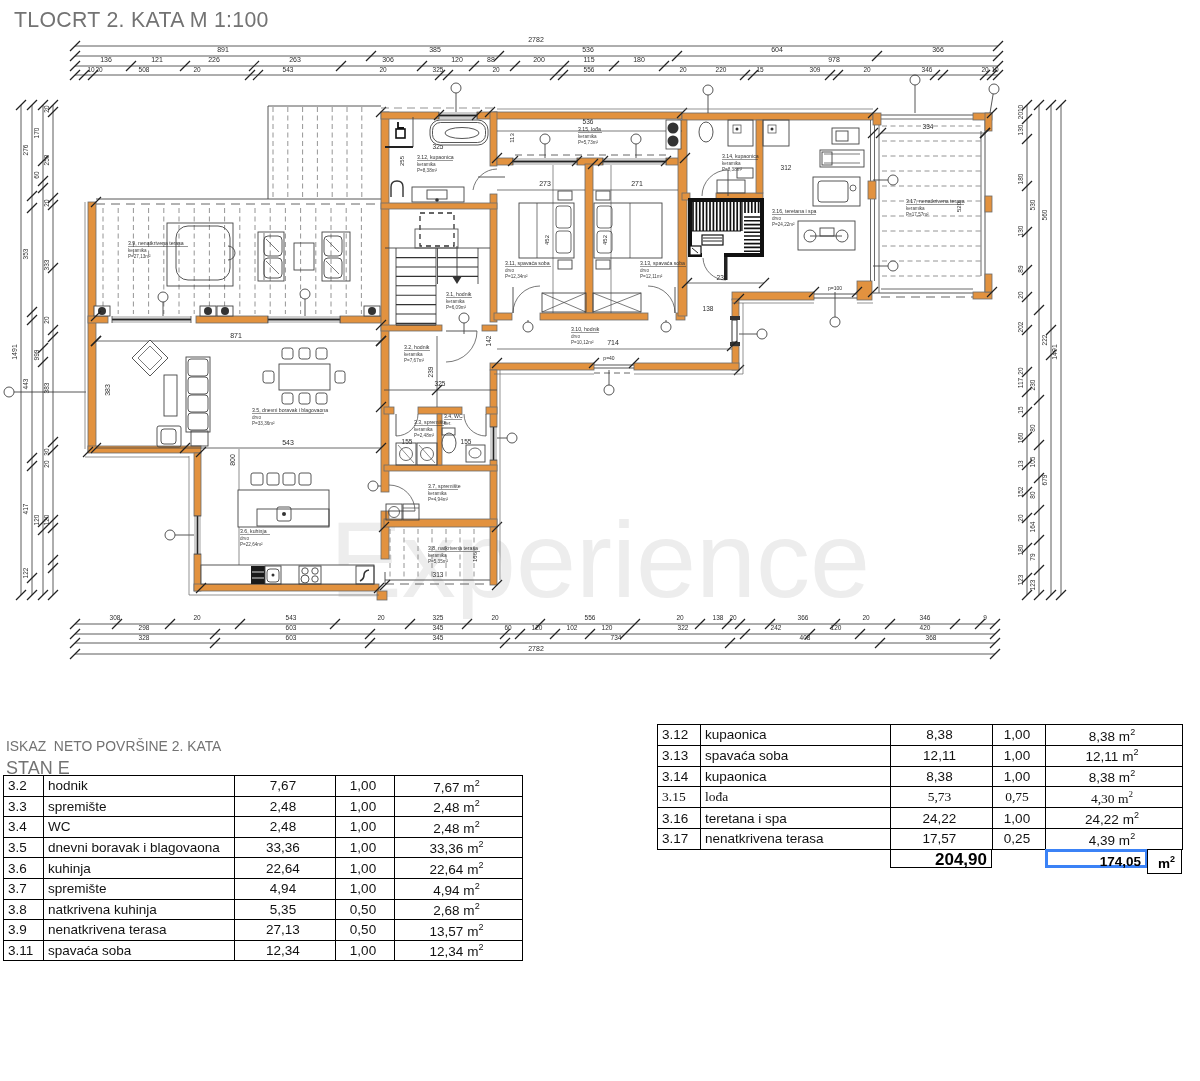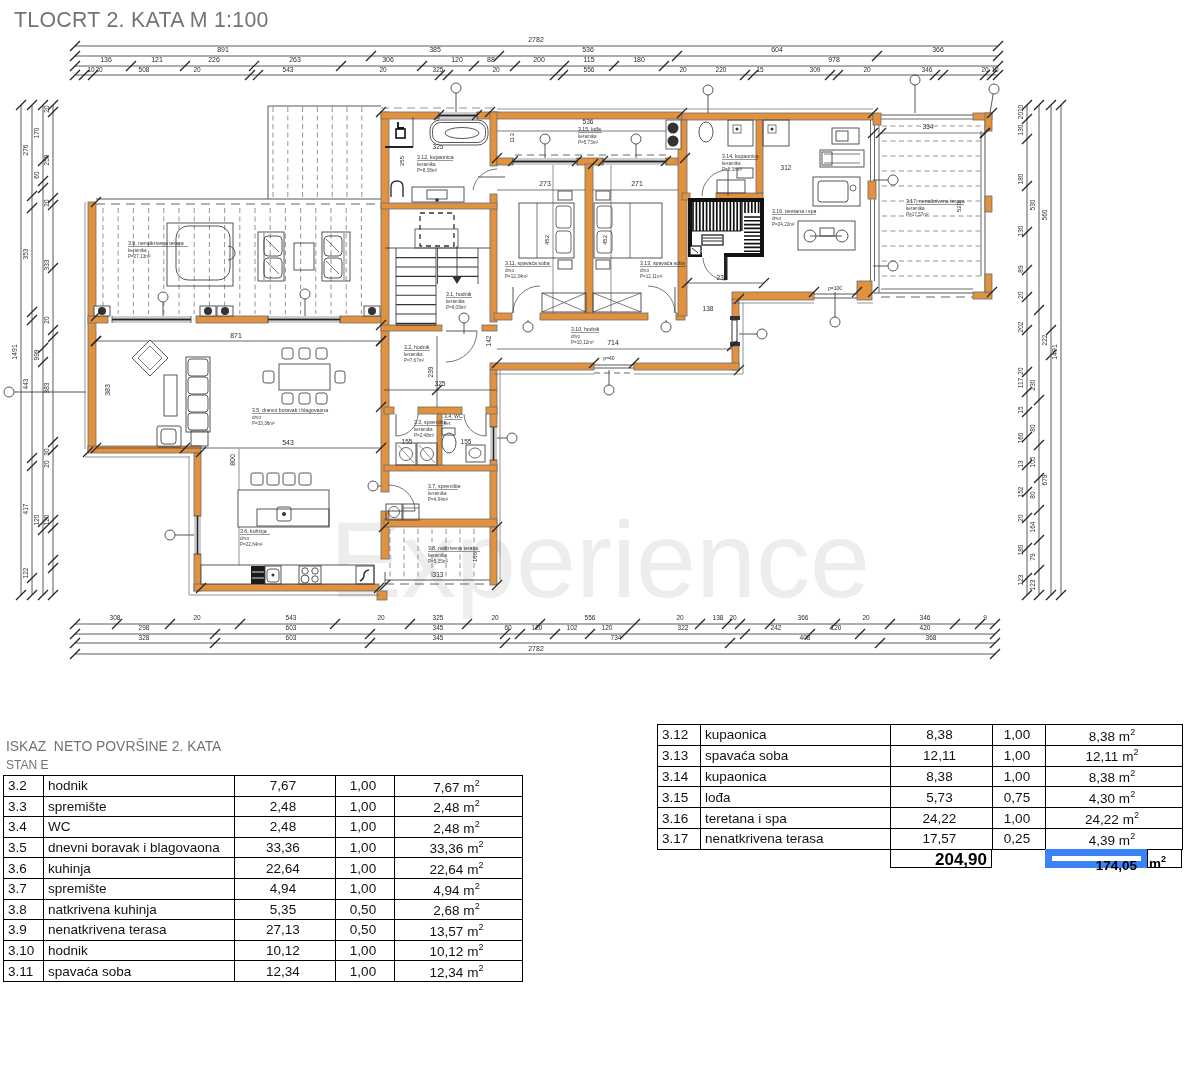--- a/index.html
+++ b/index.html
@@ -955,21 +955,21 @@
 <line x1="70" y1="659" x2="80" y2="649" stroke="#222" stroke-width="1.2"></line>
 <line x1="990" y1="659" x2="1000" y2="649" stroke="#222" stroke-width="1.2"></line>
 <text x="536" y="651" font-size="7" text-anchor="middle" fill="#2d2d2d">2782</text>
 </g>
 </svg>
 
 <div class="hdr" style="left:14px;top:8px;font-size:21.3px;letter-spacing:0.3px;">TLOCRT 2. KATA M 1:100</div>
 
 <div class="hdr" style="left:6px;top:738px;font-size:13.9px;">ISKAZ &nbsp;NETO POVRŠINE 2. KATA</div>
 
-<div class="hdr" style="left:6px;top:758px;font-size:12px;">STAN E</div>
+<div class="hdr" style="left:6px;top:758px;font-size:18px;">STAN E</div>
 
 <table style="left:3px;top:775px;width:519px;">
 <colgroup>
       <col style="width:40px">
       <col style="width:191px">
       <col style="width:101px">
       <col style="width:59px">
       <col style="width:128px">
     </colgroup>
 <tbody>
@@ -1023,27 +1023,20 @@
         <td class="num">2,68 m<sup>2</sup></td>
       </tr>
 <tr style="height:20.6px;">
         <td>3.9</td>
         <td>nenatkrivena terasa</td>
         <td class="num">27,13</td>
         <td class="num">0,50</td>
         <td class="num">13,57 m<sup>2</sup></td>
       </tr>
 <tr style="height:20.6px;">
-        <td>3.10</td>
-        <td>hodnik</td>
-        <td class="num">10,12</td>
-        <td class="num">1,00</td>
-        <td class="num">10,12 m<sup>2</sup></td>
-      </tr>
-<tr style="height:20.6px;">
         <td>3.11</td>
         <td>spavaća soba</td>
         <td class="num">12,34</td>
         <td class="num">1,00</td>
         <td class="num">12,34 m<sup>2</sup></td>
       </tr>
 </tbody>
   </table>
 
 <table style="left:657px;top:724px;width:525px;">
@@ -1069,21 +1062,21 @@
         <td class="num">1,00</td>
         <td class="num">12,11 m<sup>2</sup></td>
       </tr>
 <tr style="height:20.8px;">
         <td>3.14</td>
         <td>kupaonica</td>
         <td class="num">8,38</td>
         <td class="num">1,00</td>
         <td class="num">8,38 m<sup>2</sup></td>
       </tr>
-<tr style="height:20.8px;">
+<tr style="height:20.8px;font-family:Liberation Serif, serif;">
         <td>3.15</td>
         <td>lođa</td>
         <td class="num">5,73</td>
         <td class="num">0,75</td>
         <td class="num">4,30 m<sup>2</sup></td>
       </tr>
 <tr style="height:20.8px;">
         <td>3.16</td>
         <td>teretana i spa</td>
         <td class="num">24,22</td>
@@ -1094,14 +1087,14 @@
         <td>3.17</td>
         <td>nenatkrivena terasa</td>
         <td class="num">17,57</td>
         <td class="num">0,25</td>
         <td class="num">4,39 m<sup>2</sup></td>
       </tr>
 </tbody>
   </table>
 
 <div style="position:absolute;left:890px;top:849px;width:102px;height:19px;border:1px solid #000;font-size:17px;font-weight:bold;text-align:right;line-height:19px;padding-right:4px;box-sizing:border-box;">204,90</div>
-<div style="position:absolute;left:1045px;top:849px;width:103px;height:19px;border:7px solid #3b82f6;font-size:13.5px;font-weight:bold;text-align:right;line-height:19px;padding-right:4px;box-sizing:border-box;">174,05</div>
-<div style="position:absolute;left:1147px;top:849px;width:35px;height:19px;border:1px solid #000;font-size:13.5px;font-weight:bold;line-height:19px;padding-left:1px;box-sizing:border-box;">m<sup>2</sup></div>
+<div style="position:absolute;left:1045px;top:849px;width:103px;height:19px;border:3px solid #3b82f6;font-size:13.5px;font-weight:bold;text-align:right;line-height:19px;padding-right:4px;box-sizing:border-box;">174,05</div>
+<div style="position:absolute;left:1147px;top:849px;width:35px;height:25px;border:1px solid #000;font-size:13.5px;font-weight:bold;line-height:19px;padding-left:10px;box-sizing:border-box;">m<sup>2</sup></div>
 
 </body></html>

